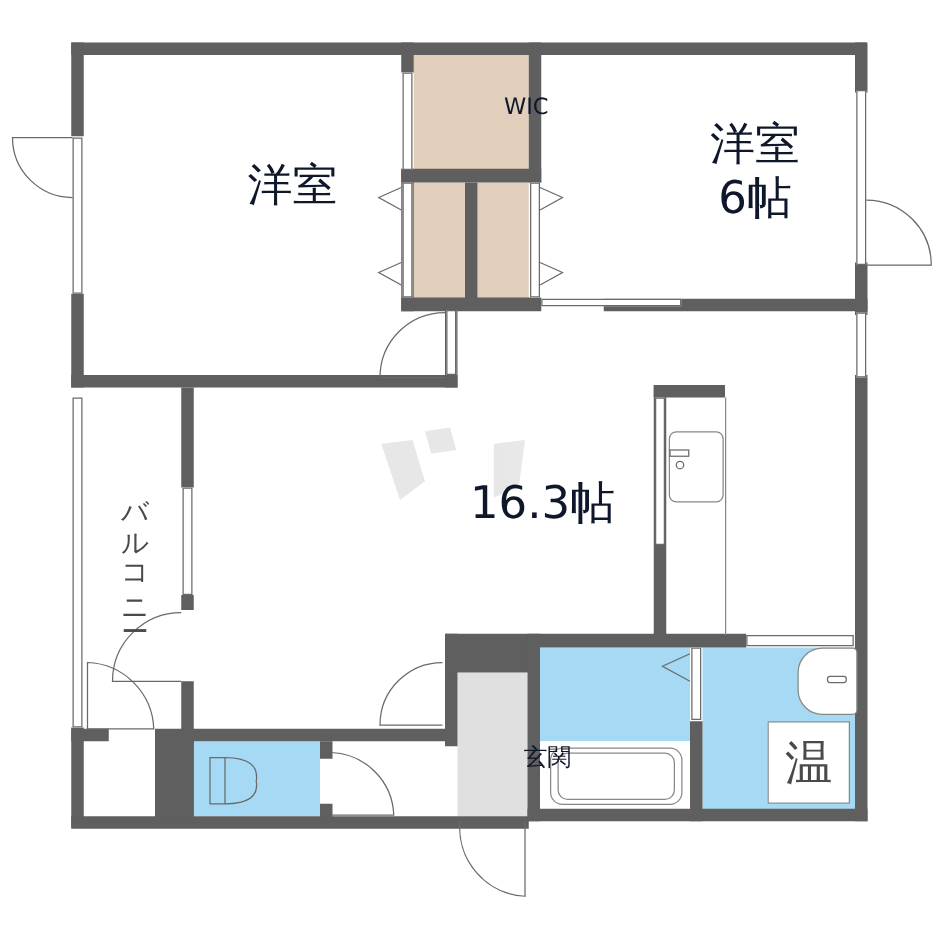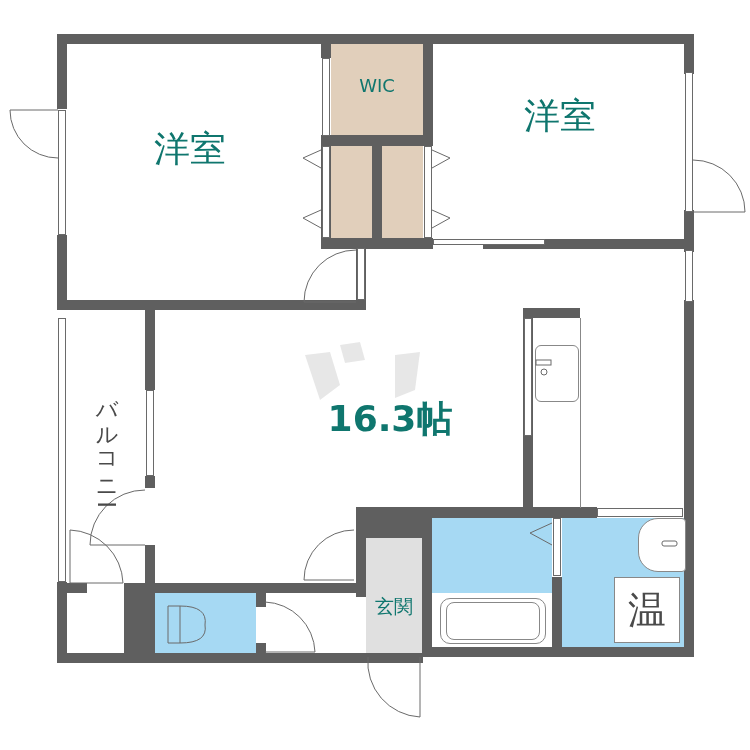--- a/index.html
+++ b/index.html
@@ -5,21 +5,21 @@
     html, body { margin: 0; padding: 0; background: #ffffff; }
     body { width: 750px; height: 750px; position: relative; overflow: hidden; font-family: "DejaVu Sans", sans-serif; }
     .plan { position: absolute; left: 0; top: 0; width: 750px; height: 750px; }
     .wall { position: absolute; background: #5f5f5f; }
     .fill { position: absolute; }
     .beige { background: #e1cfbb; }
     .blue { background: #a6d9f3; }
     .grey { background: #e0e0e0; }
     .white { background: #ffffff; }
     .win { position: absolute; background: #ffffff; border: 1px solid #6a6a6a; box-sizing: border-box; }
-    .label { position: absolute; color: #0f766e; text-align: center; line-height: 1.05; white-space: pre-line; }
+    .label { position: absolute; color: #0f172a; text-align: center; line-height: 1.05; white-space: pre-line; margin-left: 44px; }
     .room-name { font-size: 36px; }
     .room-size { font-size: 36px; }
     .small { font-size: 20px; }
     svg.overlay { position: absolute; left: 0; top: 0; }
     .vtext { writing-mode: vertical-rl; font-size: 22px; color: #4a4a4a; letter-spacing: 2px; position: absolute; }
     .onsen { position: absolute; background: #fff; border: 1px solid #888; box-sizing: border-box; font-size: 38px; color: #4a4a4a; display:flex; align-items:center; justify-content:center; }
   </style>
 </head>
 <body>
 
@@ -134,20 +134,21 @@
       <path d="M340 345 L360 342 L365 360 L345 363 Z"></path>
       <path d="M395 355 L420 352 L415 390 L395 398 Z"></path>
     </g>
   </svg>
 
   <div class="label room-name" style="left:120px;top:130px;width:140px;">洋室</div>
 
   <div class="label small" style="left:331px;top:77px;width:92px;font-size:18px;">WIC</div>
 
   <div class="label room-name" style="left:490px;top:97px;width:140px;">洋室</div>
+  <div class="label room-size" style="left:490px;top:140px;width:140px;">6帖</div>
 
-  <div class="label room-size" style="left:310px;top:400px;width:160px;font-weight:bold;">16.3帖</div>
+  <div class="label room-size" style="left:310px;top:384px;width:160px;">16.3帖</div>
 
   <div class="vtext" style="left:92px;top:385px;">バルコニー</div>
 
   <div class="label small" style="left:366px;top:597px;width:56px;font-size:19px;">玄関</div>
 
 </div>
 
 </body></html>

